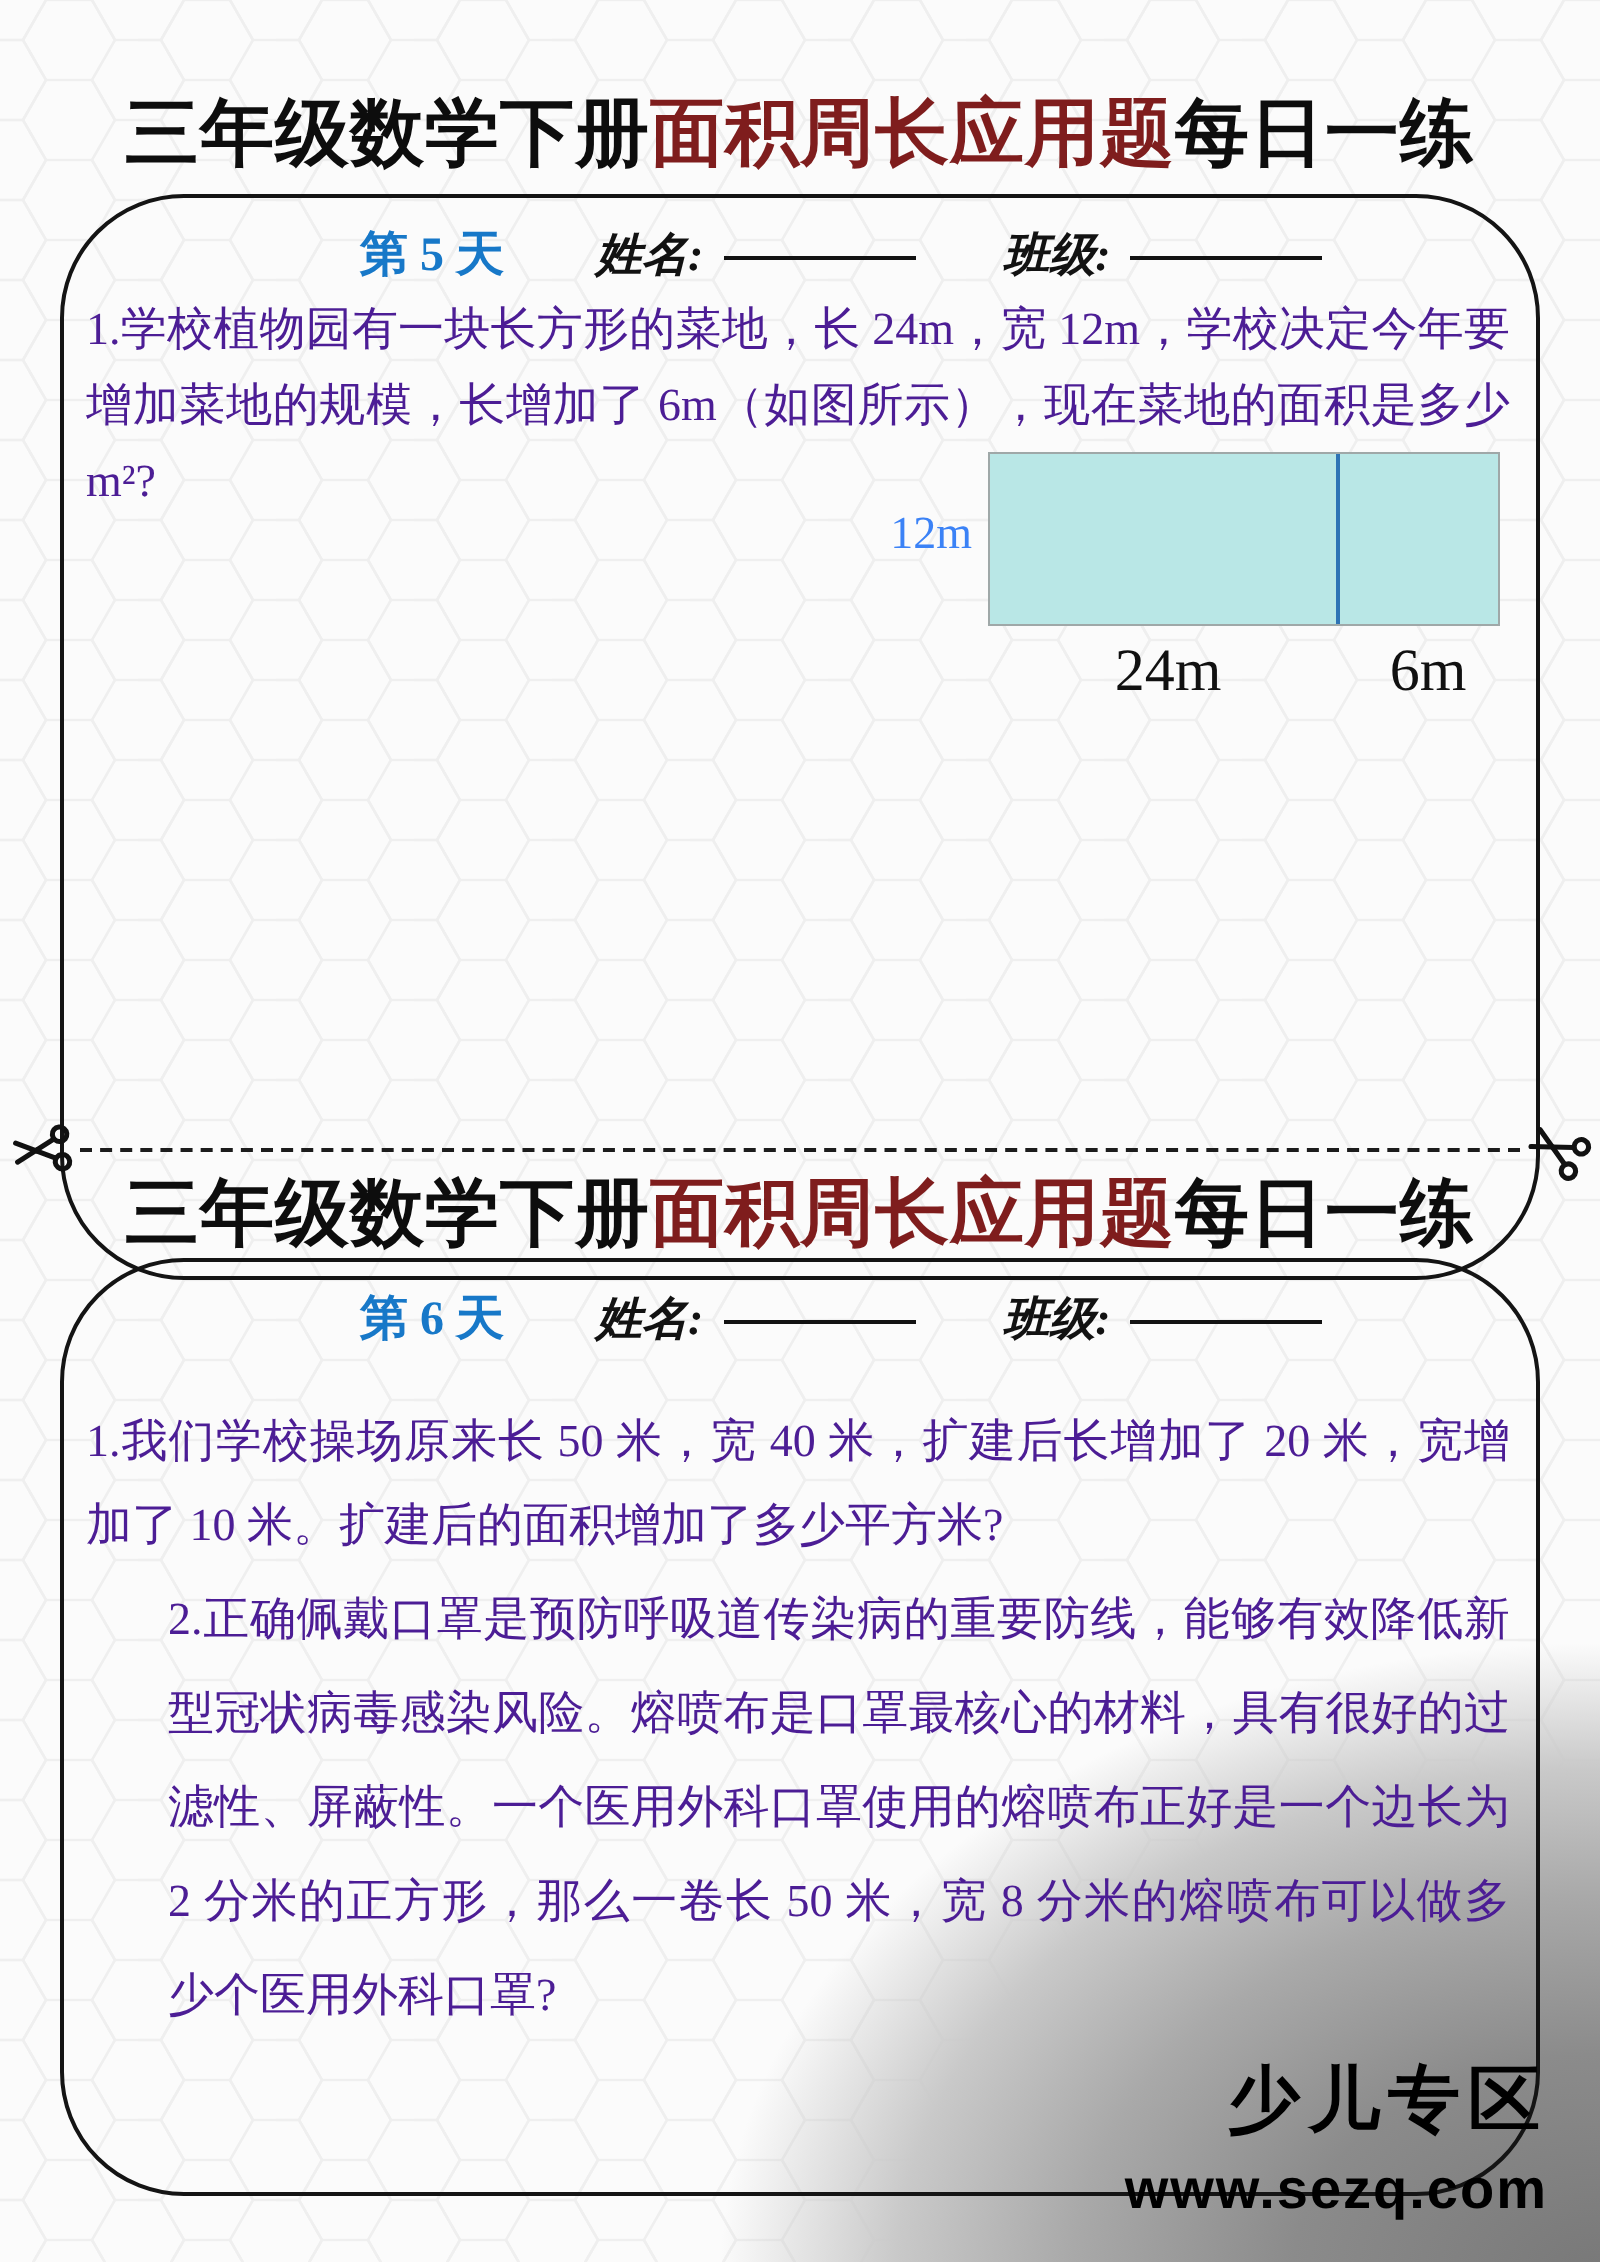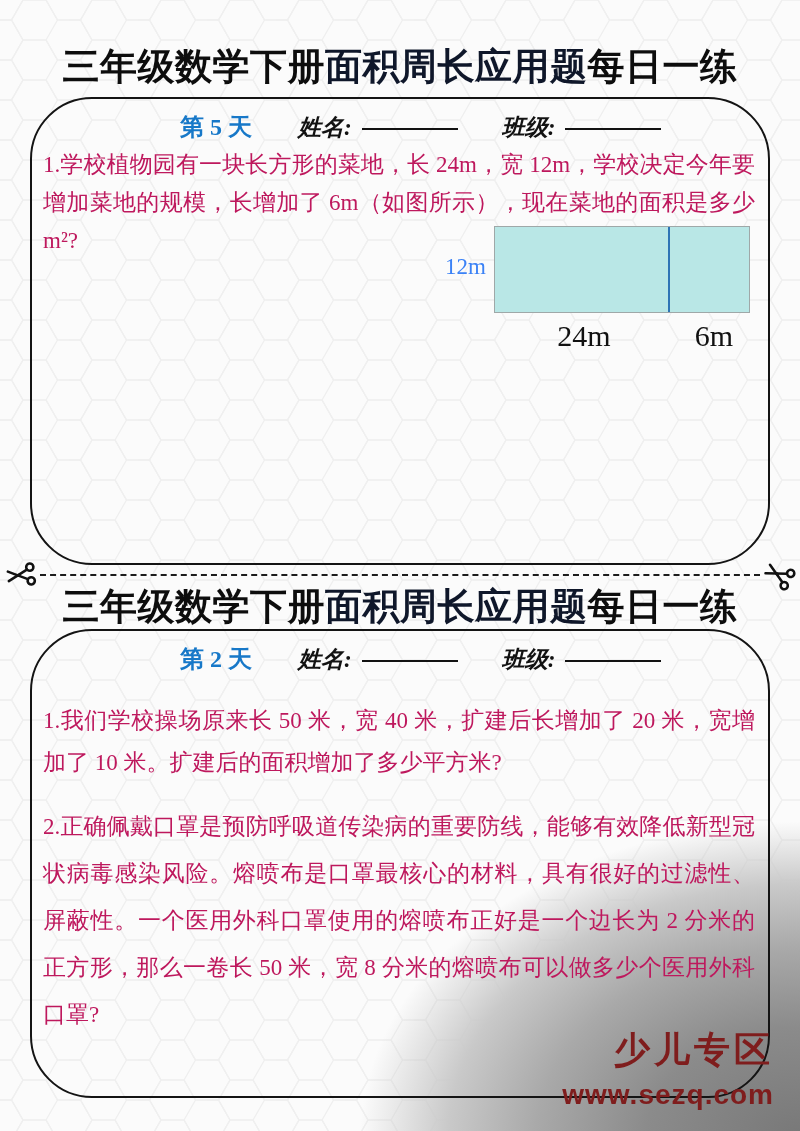--- a/index.html
+++ b/index.html
@@ -16,53 +16,53 @@
       #787878 0%, #8b8b8b 28%, #a9a9a9 48%, #c9c9c9 64%, rgba(251,251,251,0) 80%);
     pointer-events:none;
   }
   .layer { position:absolute; left:0; top:0; width:800px; height:1131px; z-index:2; }
 
   .title {
     position:absolute; width:100%; text-align:center;
     font-size:37px; font-weight:900; letter-spacing:.5px; color:#0d0d0d;
     font-family:"Liberation Serif","DejaVu Serif",serif; white-space:nowrap;
   }
-  .title .hl { color:#0f172a; }
+  .title .hl { color:#7f1d1d; }
   .title1 { top:42px; }
   .title2 { top:582px; }
 
   .box {
     position:absolute; left:30px; width:740px;
     border:2.5px solid #141414; border-radius:62px; background:transparent;
   }
-  .box1 { top:97px;  height:468px; }
+  .box1 { top:97px;  height:543px; }
   .box2 { top:629px; height:469px; }
 
   .box-header {
     position:absolute; top:10px; left:0; width:100%; height:34px;
     display:flex; align-items:flex-end; padding-left:148px;
     font-size:23px; font-weight:700;
   }
   .day-label { color:#1778c8; font-weight:700; font-size:24px; margin-right:46px; white-space:nowrap; }
   .hfield { display:flex; align-items:flex-start; margin-right:44px; white-space:nowrap;font-style:italic; }
   .hfield .flabel { font-weight:700; }
   .blank {
     display:inline-block; width:96px; height:18px; margin-left:10px;
     border-bottom:2px solid #121212;
   }
 
   .prob {
     position:absolute; left:11px; right:13px;
-    font-size:23px; text-align:justify; color:#be185d;
+    font-size:23px; text-align:justify; color:#4c1d95;
     font-family:"Liberation Serif","DejaVu Serif",serif;
   }
   .p5-1 { top:47px;  line-height:38px; }
   .p5-2 { top:264px; line-height:38px; }
   .p6-1 { top:45px;  line-height:42px;margin-top:24px; }
-  .p6-2 { top:172px; line-height:47px; }
+  .p6-2 { top:155px; line-height:47px;margin-left:41px; }
 
   .diagram { position:absolute; left:400px; top:127px; width:330px; height:124px; }
   .dia-rect {
     position:absolute; left:62px; top:0; width:256px; height:87px;
     background:#b9e7e6; border:1px solid #9fa8a8;
   }
   .dia-divider { position:absolute; left:68%; top:0; width:2px; height:100%; background:#2e74b5; }
   .dia-w {
     position:absolute; left:0; top:28px; width:54px; text-align:right;
     font-size:23px; color:#3b82f6;
@@ -73,21 +73,21 @@
 
   .cutline {
     position:absolute; top:558px; left:4px; width:792px; height:34px;
     display:flex; align-items:center;
   }
   .dash-line { flex:1; border-top:2.5px dashed #1c1c1c; height:0; margin:0 2px; }
   .scissors { width:34px; height:34px; flex:0 0 auto; }
   .scissors.left  { transform:scaleX(-1) rotate(6deg); }
   .scissors.right { transform:rotate(-152deg); }
 
-  .watermark { position:absolute; right:26px; bottom:20px; z-index:3; text-align:right; color:#7f1d1d; }
+  .watermark { position:absolute; right:26px; bottom:20px; z-index:3; text-align:right; color:#000000; }
   .wm-brand {
     font-size:36px; font-weight:900; letter-spacing:4px;
     font-family:"Liberation Sans","DejaVu Sans",sans-serif;
   }
   .wm-site {
     font-size:28px; font-weight:700; letter-spacing:1px; margin-top:4px;
     font-family:"Liberation Sans","DejaVu Sans",sans-serif;
     text-align:center;
   }
 </style>
@@ -161,21 +161,21 @@
           <path d="M10 20.5 L28 11.5"></path>
         </g>
         <circle cx="18" cy="16" r="1.5" fill="#111"></circle>
       </svg>
     </div>
 
     <div class="title title2"><span>三年级数学下册</span><span class="hl">面积周长应用题</span><span>每日一练</span></div>
 
     <div class="box box2">
       <div class="box-header">
-        <span class="day-label">第 2 天</span>
+        <span class="day-label">第 6 天</span>
         <span class="hfield">
           <span class="flabel">姓名:</span>
           <span class="blank"></span>
         </span>
         <span class="hfield">
           <span class="flabel">班级:</span>
           <span class="blank"></span>
         </span>
       </div>
 

